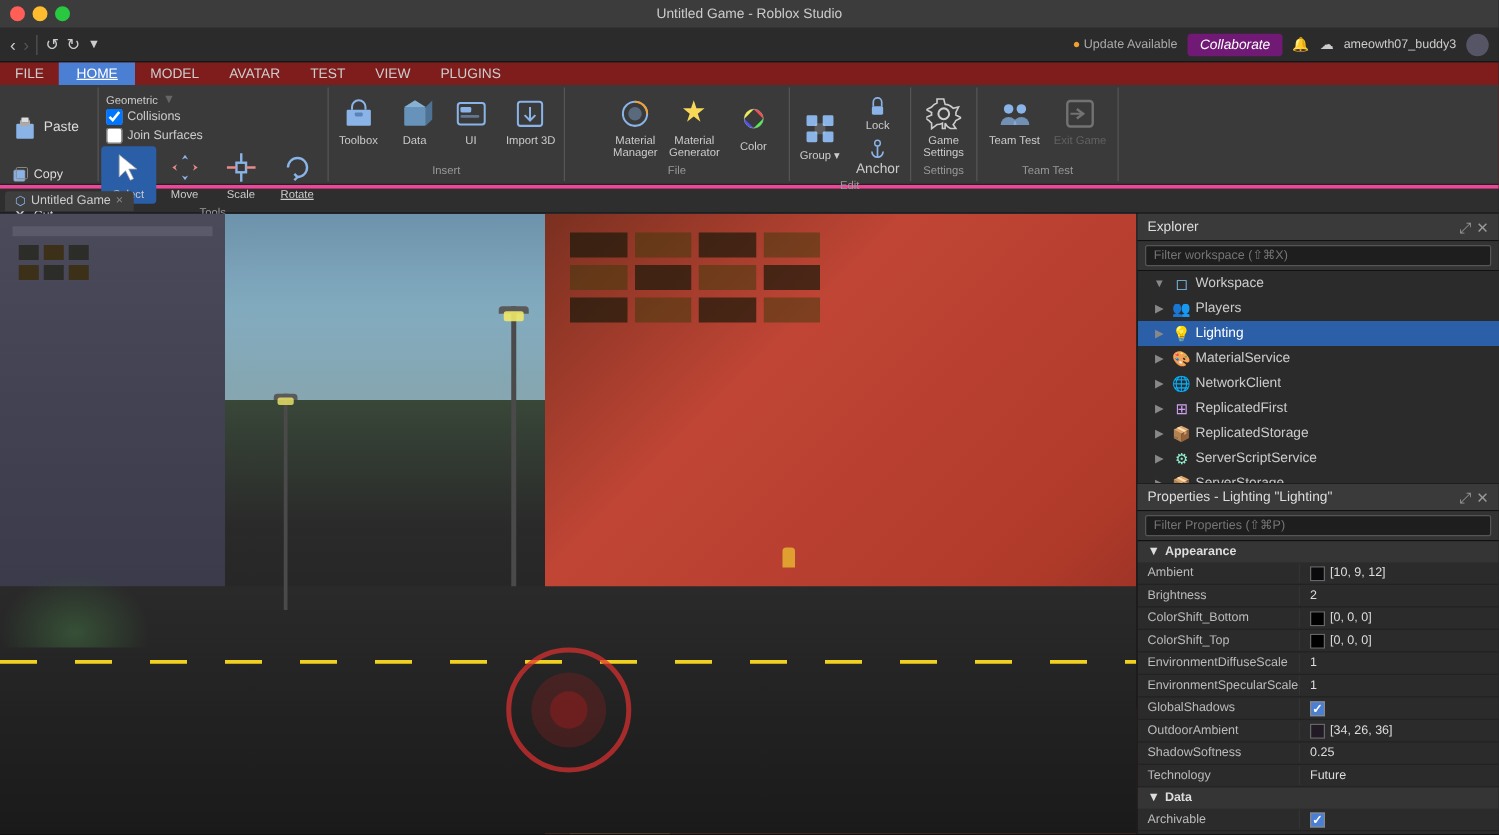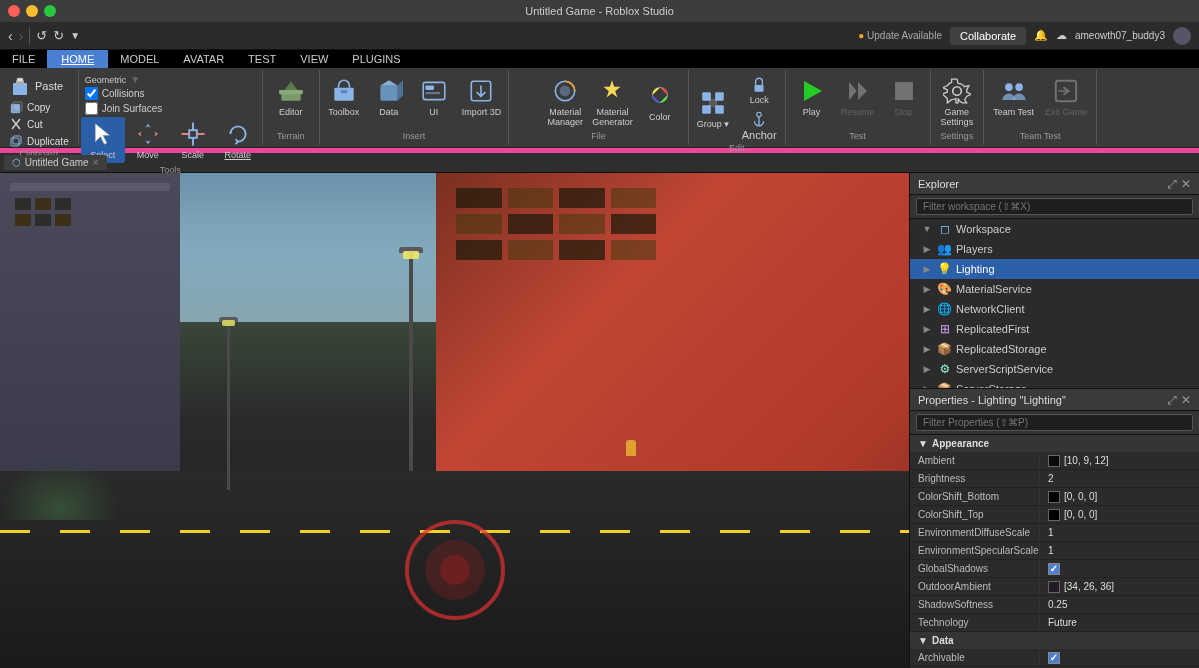--- a/index.html
+++ b/index.html
@@ -59,20 +59,21 @@
     }
     .clipboard-btn {
       display: flex;
       align-items: center;
       gap: 4px;
       padding: 1px 3px;
       cursor: pointer;
       border-radius: 2px;
       color: #ccc;
       font-size: 10px;
+      margin-top: 16px;
     }
 
     
     #main {
       display: flex;
       height: calc(668px - 22px - 22px - 92px - 20px);
     }
 
     
     #viewport {
@@ -245,27 +246,28 @@
       background: #2b2b2b;
       display: flex;
       align-items: center;
       justify-content: space-between;
       padding: 0 8px;
       border-bottom: 1px solid #111;
     }
     .topbar-left { display: flex; align-items: center; gap: 6px; }
     .topbar-right { display: flex; align-items: center; gap: 8px; }
     .collaborate-btn {
-      background: #404040;
+      background: #701a75;
       color: white;
       border: none;
       padding: 3px 10px;
       border-radius: 3px;
       font-size: 11px;
       cursor: pointer;
+      font-style: italic;
     }
 
     
     .big-btn {
       display: flex;
       flex-direction: column;
       align-items: center;
       justify-content: center;
       padding: 4px 8px;
       cursor: pointer;
@@ -328,21 +330,21 @@
       <span>Update Available</span>
     </span>
     <button class="collaborate-btn">Collaborate</button>
     <span style="cursor:pointer; color:#ccc;">🔔</span>
     <span style="cursor:pointer; color:#ccc;">☁</span>
     <span style="font-size:10px; color:#ccc;">ameowth07_buddy3</span>
     <span style="width:18px; height:18px; background:#556; border-radius:50%; display:inline-block;"></span>
   </div>
 </div>
 
-<div style="background:#000000; border-bottom:5px solid #ec4899;">
+<div style="background:#7f1d1d; border-bottom:3px solid #ec4899;">
 
   <div style="display:flex; align-items:center;">
     <div class="tab" style="padding:3px 12px; font-size:11px; color:#ccc; cursor:pointer;">FILE</div>
     <div class="tab active" style="padding:3px 14px; font-size:11px; color:white; background:#4a7fd4; cursor:pointer;">HOME</div>
     <div class="tab" style="padding:3px 12px; font-size:11px; color:#ccc; cursor:pointer;">MODEL</div>
     <div class="tab" style="padding:3px 12px; font-size:11px; color:#ccc; cursor:pointer;">AVATAR</div>
     <div class="tab" style="padding:3px 12px; font-size:11px; color:#ccc; cursor:pointer;">TEST</div>
     <div class="tab" style="padding:3px 12px; font-size:11px; color:#ccc; cursor:pointer;">VIEW</div>
     <div class="tab" style="padding:3px 12px; font-size:11px; color:#ccc; cursor:pointer;">PLUGINS</div>
   </div>
@@ -427,31 +429,20 @@
           <svg width="22" height="22" viewBox="0 0 22 22" fill="none">
               <path d="M5 11 A6 6 0 1 1 11 17" stroke="#8ab4e8" stroke-width="1.5" fill="none"></path>
               <path d="M9 15 L11 17 L9 19" stroke="#8ab4e8" stroke-width="1.5" fill="none"></path>
             </svg>
           <span style="font-size:9px;text-decoration:underline;">Rotate</span>
         </div>
       </div>
       <div style="font-size:9px; color:#999; text-align:center; margin-top:2px;">Tools</div>
     </div>
 
-    <div style="display:flex; flex-direction:column; border-right:1px solid #555; padding:4px 6px; align-items:center; justify-content:space-between;">
-      <div class="big-btn" style="height:auto; padding:3px 4px;">
-        <svg width="26" height="26" viewBox="0 0 26 26" fill="none">
-            <rect x="4" y="14" width="18" height="8" rx="1" fill="#7a9a6a"></rect>
-            <rect x="2" y="12" width="22" height="4" rx="1" fill="#8aaa7a"></rect>
-            <polygon points="7,12 13,4 19,12" fill="#5a7a4a"></polygon>
-          </svg>
-        <span style="font-size:9px;">Editor</span>
-      </div>
-      <div style="font-size:9px; color:#999; text-align:center;">Terrain</div>
-    </div>
 
     <div style="display:flex; flex-direction:column; border-right:1px solid #555; padding:4px 2px; align-items:center; justify-content:space-between;">
       <div style="display:flex; gap:1px;">
         <div class="big-btn" style="height:auto; padding:3px 5px;">
           <svg width="26" height="26" viewBox="0 0 26 26" fill="none">
               <rect x="4" y="10" width="18" height="12" rx="1" fill="#8ab4e8"></rect>
               <path d="M8 10 L8 8 A5 5 0 0 1 18 8 L18 10" stroke="#8ab4e8" stroke-width="1.5" fill="none"></path>
               <rect x="10" y="12" width="6" height="3" rx="1" fill="#5a84b8"></rect>
             </svg>
           <span style="font-size:9px;">Toolbox</span>
@@ -539,44 +530,20 @@
                 <line x1="8" y1="6" x2="8" y2="14" stroke="#8ab4e8" stroke-width="1.2"></line>
                 <path d="M4 10 A4 4 0 0 0 12 10" stroke="#8ab4e8" stroke-width="1.2" fill="none"></path>
               </svg>
             <span style="font-size:11px;">Anchor</span>
           </div>
         </div>
       </div>
       <div style="font-size:9px; color:#999; text-align:center;">Edit</div>
     </div>
 
-    <div style="display:flex; flex-direction:column; border-right:1px solid #555; padding:4px 4px; align-items:center; justify-content:space-between;">
-      <div style="display:flex; gap:2px; align-items:center;">
-        <div class="big-btn" style="height:auto; padding:3px 6px;">
-          <svg width="28" height="28" viewBox="0 0 28 28" fill="none">
-              <polygon points="6,4 6,24 24,14" fill="#22cc22"></polygon>
-            </svg>
-          <span style="font-size:9px;">Play</span>
-        </div>
-        <div class="big-btn" style="height:auto; padding:3px 5px; opacity:0.5;">
-          <svg width="22" height="22" viewBox="0 0 22 22" fill="none">
-              <polygon points="4,4 4,18 10,11" fill="#aaa"></polygon>
-              <polygon points="11,4 11,18 18,11" fill="#aaa"></polygon>
-            </svg>
-          <span style="font-size:9px; color:#888;">Resume</span>
-        </div>
-        <div class="big-btn" style="height:auto; padding:3px 5px; opacity:0.5;">
-          <svg width="22" height="22" viewBox="0 0 22 22" fill="none">
-              <rect x="4" y="4" width="14" height="14" fill="#aaa"></rect>
-            </svg>
-          <span style="font-size:9px; color:#888;">Stop</span>
-        </div>
-      </div>
-      <div style="font-size:9px; color:#999; text-align:center;">Test</div>
-    </div>
 
     <div style="display:flex; flex-direction:column; border-right:1px solid #555; padding:4px 4px; align-items:center; justify-content:space-between;">
       <div class="big-btn" style="height:auto; padding:3px 6px;">
         <svg width="26" height="26" viewBox="0 0 26 26" fill="none">
             <circle cx="13" cy="13" r="4" fill="none" stroke="#ccc" stroke-width="1.5"></circle>
             <path d="M13 2 L14 6 A8 8 0 0 1 20 9 L24 8 L22 12 A8 8 0 0 1 22 14 L26 16 L22 18 A8 8 0 0 1 20 21 L22 24 L18 24 A8 8 0 0 1 14 20 L14 24 L12 24 L12 20 A8 8 0 0 1 8 21 L4 24 L4 20 A8 8 0 0 1 2 18 L-1 16 L4 14 A8 8 0 0 1 4 12 L0 10 L4 8 A8 8 0 0 1 8 5 L8 2 Z" fill="none" stroke="#ccc" stroke-width="1.2"></path>
           </svg>
         <span style="font-size:9px; text-align:center;">Game<br>Settings</span>
       </div>
       <div style="font-size:9px; color:#999; text-align:center;">Settings</div>

